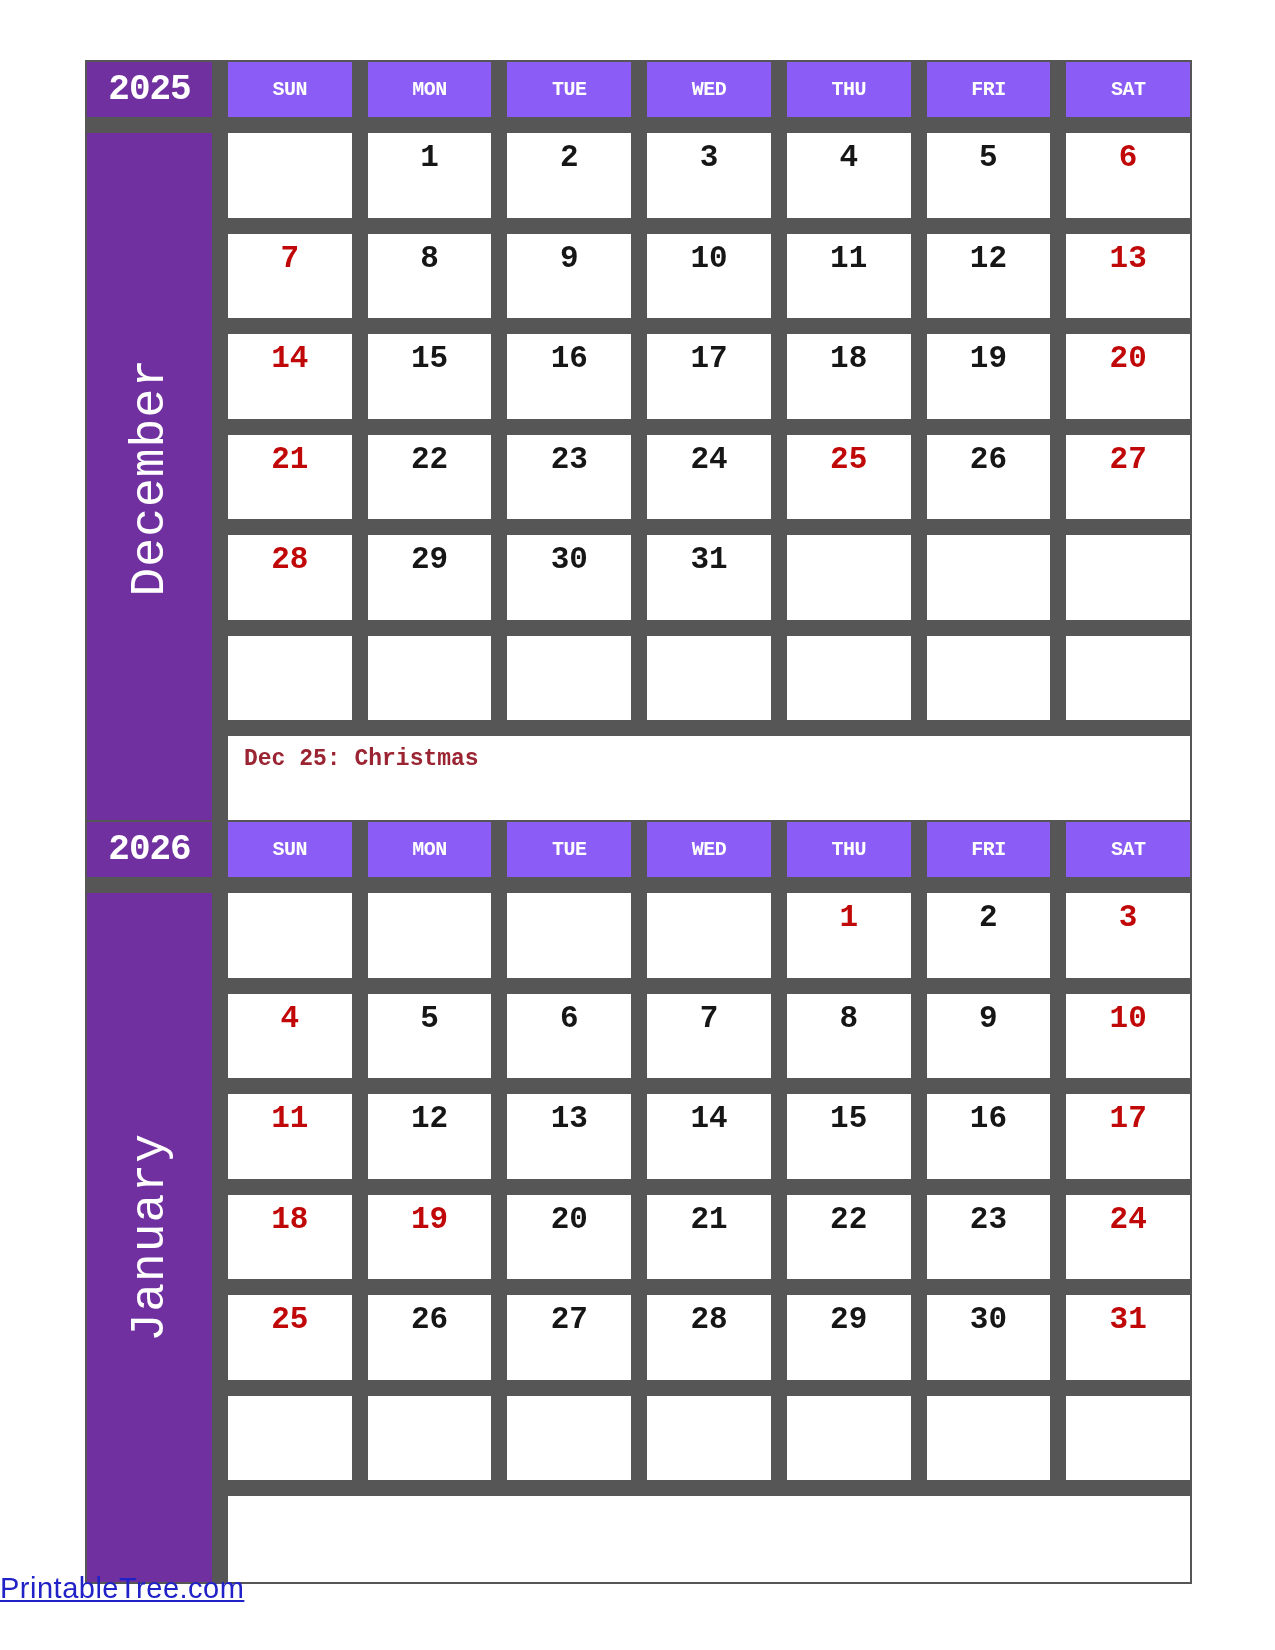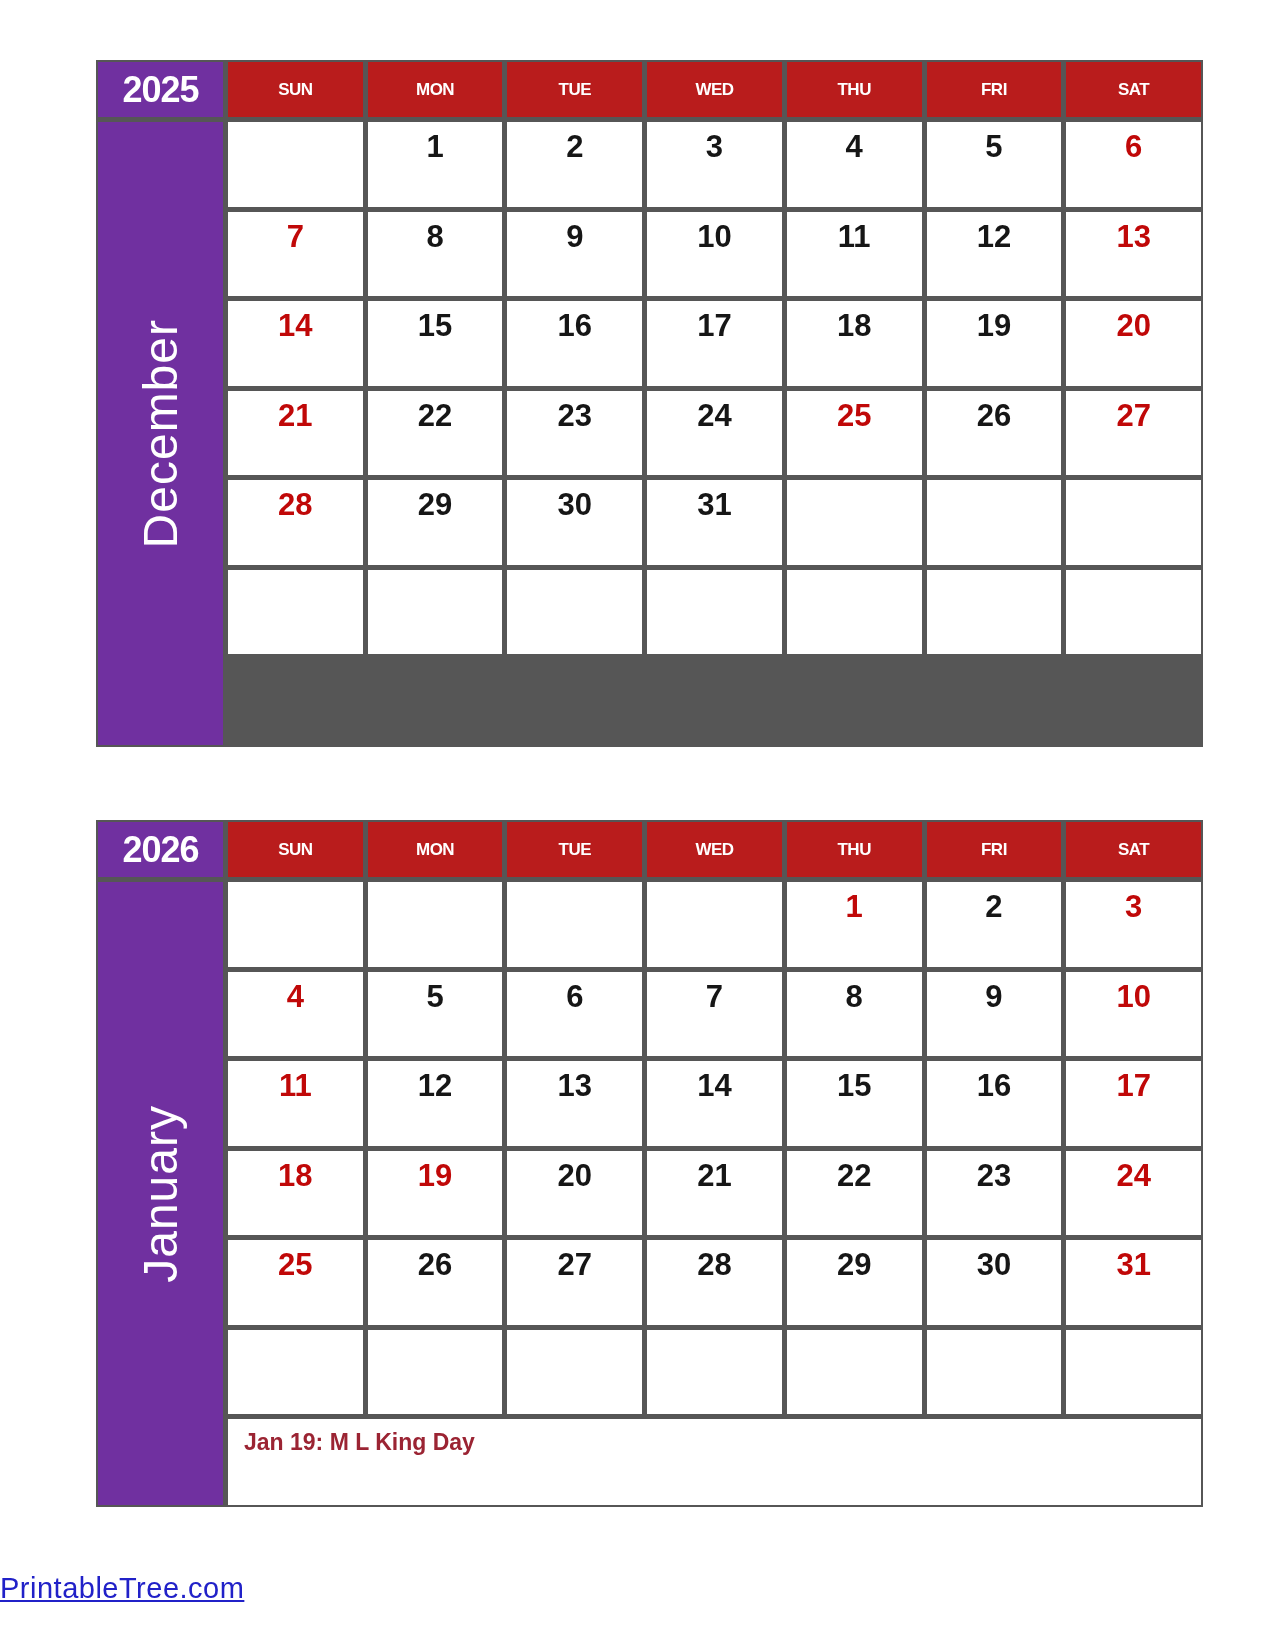--- a/index.html
+++ b/index.html
@@ -2,41 +2,42 @@
 <html><head>
 <meta charset="utf-8">
 <style>
   html,body { margin:0; padding:0; }
   body {
     width:1275px; height:1650px; position:relative;
     background:#ffffff;
     font-family:"Liberation Sans", sans-serif;
   }
   .cal {
-    position:absolute; left:96px; width:1103px;
+    position:absolute; left:85px; width:1103px;
     display:grid;
     grid-template-columns:125px repeat(7, 1fr);
     grid-template-rows:55px repeat(6, 84.5px) 86px;
-    gap:5px;
+    gap:16px;
     background:#565656;           
     border:2px solid #565656;
+    font-family:Liberation Mono, monospace;
   }
   .cal-dec { top:60px; }
   .cal-jan { top:820px; }
   .cell { background:#ffffff; }
   .purple { background:#7030A0; color:#ffffff; }
   .year {
     grid-column:1; grid-row:1;
     display:flex; align-items:center; justify-content:center;
     font-size:36px; font-weight:bold; letter-spacing:-1px;
   }
   .dow {
     display:flex; align-items:center; justify-content:center;
-    background:#b91c1c; color:#ffffff;
-    font-size:17px; font-weight:bold; letter-spacing:-0.5px;
+    background:#8b5cf6; color:#ffffff;
+    font-size:20px; font-weight:bold; letter-spacing:-0.5px;
   }
   .month-cell {
     grid-column:1; grid-row:2 / 9;
     display:flex; align-items:center; justify-content:center;
   }
   .month-text {
     writing-mode:vertical-rl; transform:rotate(180deg);
     font-size:48px; color:#ffffff; letter-spacing:1px;
   }
   .date {
@@ -60,20 +61,23 @@
   }
 </style>
 </head>
 <body>
 
 <div class="cal cal-dec">
   <div class="cell purple year">2025</div>
   <div class="cell purple month-cell">
     <span class="month-text">December</span>
   </div>
+  <div class="cell notes">
+      <div>Dec 25: Christmas</div>
+    </div>
 <div class="dow">SUN</div>
     <div class="dow">MON</div>
     <div class="dow">TUE</div>
     <div class="dow">WED</div>
     <div class="dow">THU</div>
     <div class="dow">FRI</div>
     <div class="dow">SAT</div>
     <div class="cell date"></div>
     <div class="cell date">1</div>
     <div class="cell date">2</div>
@@ -117,21 +121,20 @@
     <div class="cell date"></div>
     <div class="cell date"></div>
   </div>
 
 <div class="cal cal-jan">
   <div class="cell purple year">2026</div>
   <div class="cell purple month-cell">
     <span class="month-text">January</span>
   </div>
   <div class="cell notes">
-      <div>Jan 19: M L King Day</div>
     </div>
 <div class="dow">SUN</div>
     <div class="dow">MON</div>
     <div class="dow">TUE</div>
     <div class="dow">WED</div>
     <div class="dow">THU</div>
     <div class="dow">FRI</div>
     <div class="dow">SAT</div>
     <div class="cell date"></div>
     <div class="cell date"></div>

